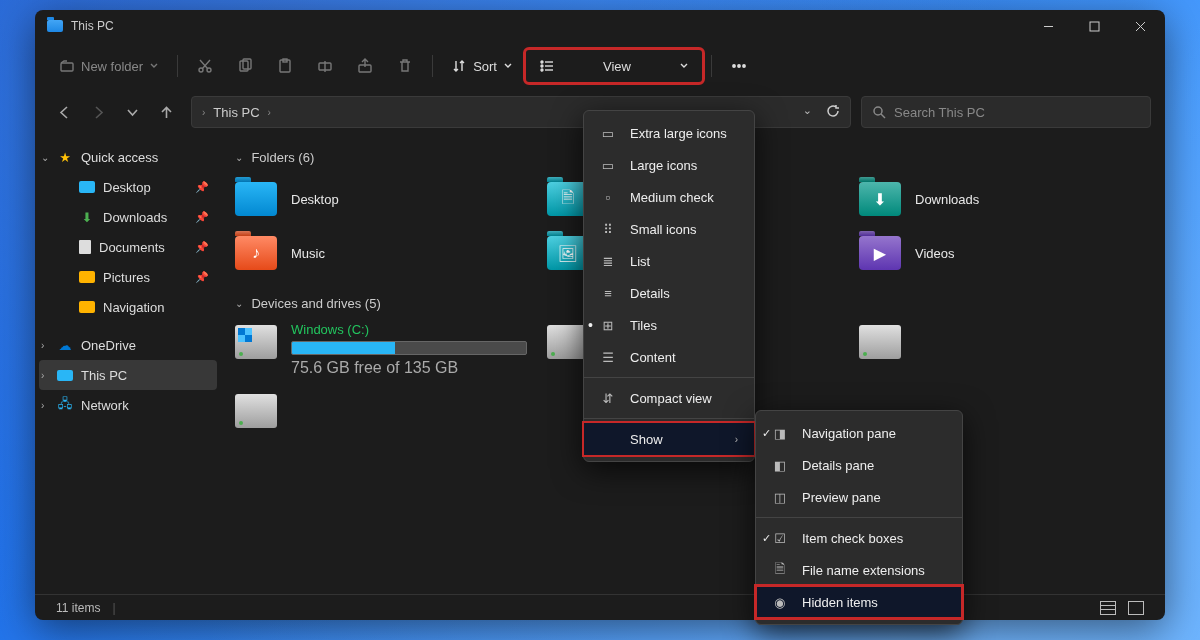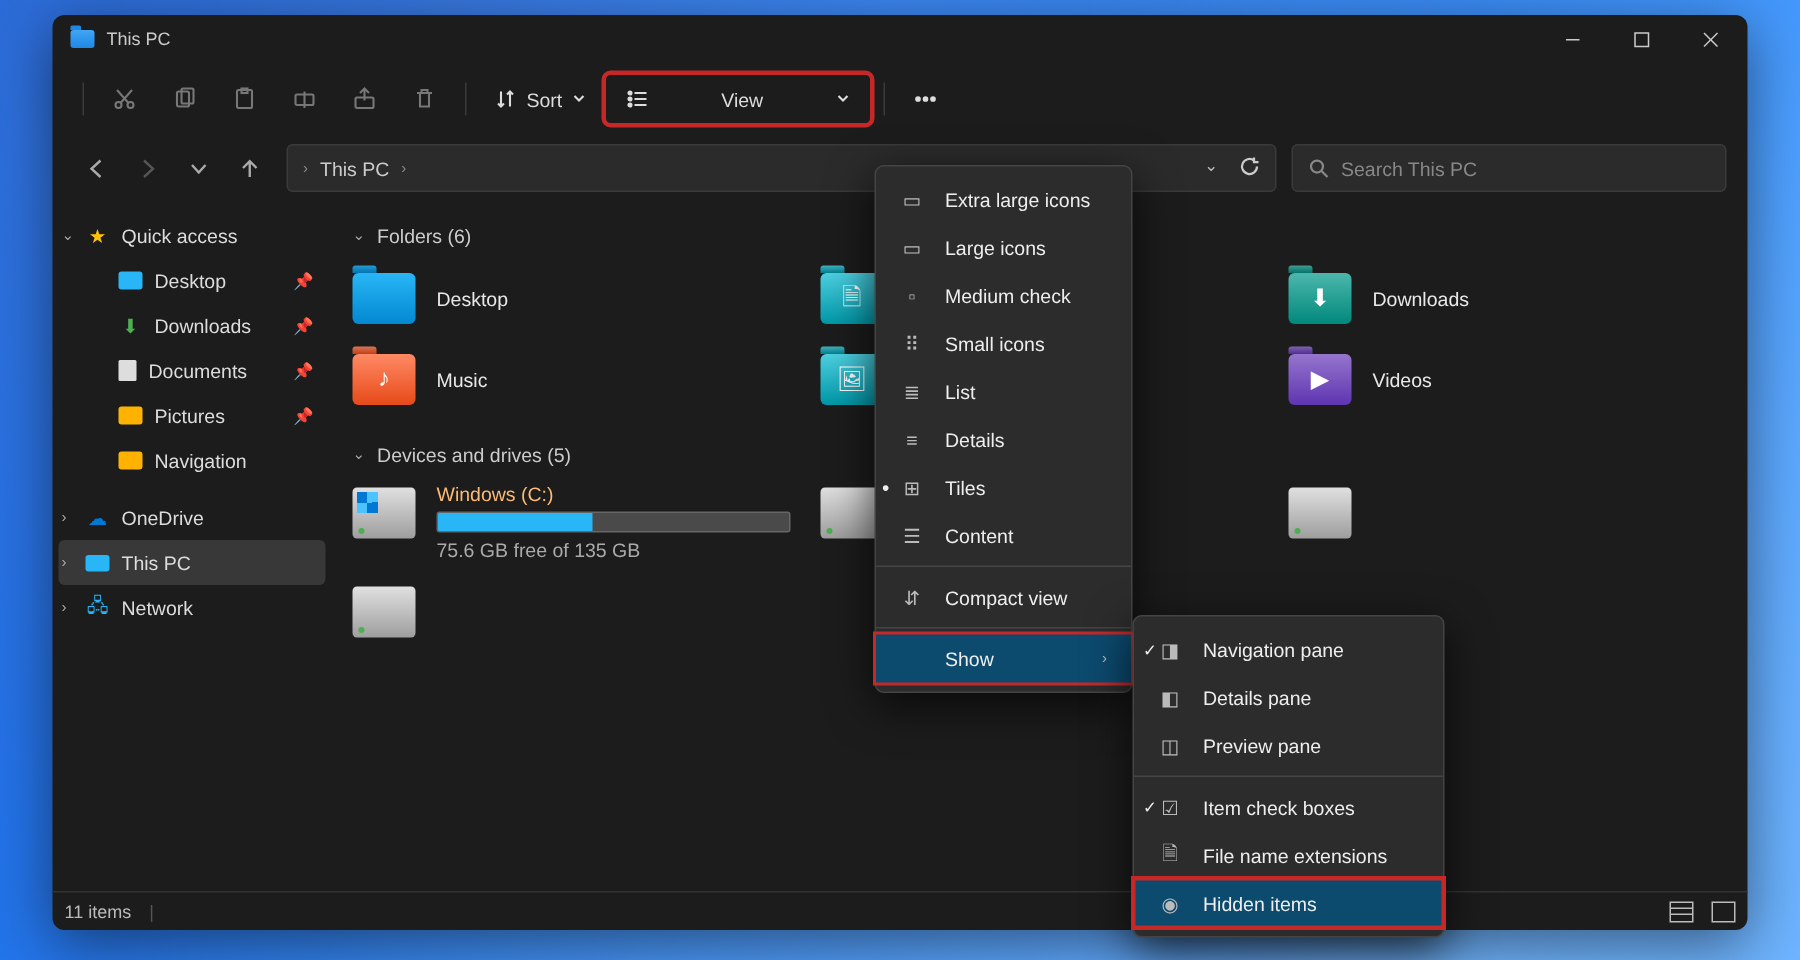--- a/index.html
+++ b/index.html
@@ -61,39 +61,39 @@
   .folder-ic.purple { background: linear-gradient(180deg, #9575cd 0%, #5e35b1 100%); }
   .folder-ic::before { content: ""; position: absolute; top: -5px; left: 0; width: 16px; height: 5px; background: inherit; filter: brightness(0.85); border-radius: 2px 2px 0 0; }
   .folder-glyph { position: absolute; inset: 0; display: flex; align-items: center; justify-content: center; color: #fff; font-size: 16px; }
 
   .drives-grid { display: grid; grid-template-columns: repeat(3, 1fr); gap: 14px 20px; margin-top: 6px; }
   .drive-item { display: flex; gap: 14px; }
   .drive-ic { width: 42px; height: 34px; background: linear-gradient(180deg, #e0e0e0 0%, #9e9e9e 100%); border-radius: 3px; position: relative; flex-shrink: 0; margin-top: 3px; }
   .drive-ic.win::after { content: ""; position: absolute; top: 3px; left: 3px; width: 14px; height: 14px; background: conic-gradient(#4cc2ff 0 25%, #0078d4 25% 50%, #4cc2ff 50% 75%, #0078d4 75% 100%); }
   .drive-ic .led { position: absolute; bottom: 3px; left: 4px; width: 4px; height: 4px; background: #4caf50; border-radius: 50%; }
   .drive-info { flex: 1; }
-  .drive-name { font-size: 13px; color: #fdba74; margin-bottom: 4px; }
+  .drive-name { font-size: 13px; color: #22c55e; margin-bottom: 4px; }
   .drive-bar { height: 14px; background: #4a4a4a; border: 1px solid #666; border-radius: 2px; overflow: hidden; margin-bottom: 4px; }
   .drive-fill { height: 100%; background: #29b6f6; }
-  .drive-free { font-size: 13px; color: #aaa; }
-
-  .statusbar { height: 26px; border-top: 1px solid #333; display: flex; align-items: center; padding: 0 8px; font-size: 12px; color: #bbb; gap: 12px; }
+  .drive-free { font-size: 16px; color: #aaa; }
+
+  .statusbar { height: 26px; border-top: 1px solid #333; display: flex; align-items: center; padding: 0 21px; font-size: 12px; color: #bbb; gap: 12px; }
   .statusbar .spacer { flex: 1; }
   .status-ic { width: 16px; height: 14px; border: 1px solid #bbb; }
   .status-ic.list::before { content: ""; display: block; border-top: 1px solid #bbb; margin-top: 3px; }
   .status-ic.list::after { content: ""; display: block; border-top: 1px solid #bbb; margin-top: 3px; }
 
   
   .menu { position: absolute; background: #2c2c2c; border: 1px solid #444; border-radius: 6px; box-shadow: 0 8px 30px rgba(0,0,0,0.7); padding: 6px 0; z-index: 50; font-size: 13px; color: #eee; }
   .menu .mi { height: 32px; display: flex; align-items: center; padding: 0 16px 0 16px; gap: 14px; position: relative; }
   .menu .mi .mi-ic { width: 16px; display: flex; justify-content: center; color: #bbb; }
   .menu .mi .dot { position: absolute; left: 4px; font-size: 14px; color: #eee; }
   .menu .mi .chk { position: absolute; left: 6px; font-size: 11px; color: #eee; }
   .menu .mi .sub-arrow { margin-left: auto; font-size: 10px; color: #bbb; }
-  .menu .mi.hover { background: #0c4a6e; }
+  .menu .mi.hover { background: #0f172a; }
   .menu hr { border: none; border-top: 1px solid #444; margin: 4px 0; }
 
   .view-menu { top: 100px; left: 548px; width: 172px; }
   .show-menu { top: 400px; left: 720px; width: 208px; }
   .show-row-wrap { display:flex; align-items:center; }
 </style>
 </head>
 <body>
 
 <div class="bg-curve c1"></div>
@@ -118,20 +118,30 @@
       <div class="win-btn">
           <svg>
             <line x1="1" y1="1" x2="10" y2="10"></line>
             <line x1="10" y1="1" x2="1" y2="10"></line>
           </svg>
         </div>
     </div>
   </div>
 
   <div class="toolbar">
+    <div class="tb-btn">
+      <svg>
+          <rect x="2" y="5" width="12" height="8" rx="1"></rect>
+          <path d="M2 5 l3 -2 h3"></path>
+        </svg>
+      <span>New folder</span>
+      <svg class="chev-sm">
+          <path d="M2 3 L5 6 L8 3"></path>
+        </svg>
+    </div>
     <span class="tb-sep"></span>
     <div class="tb-btn icon-only">
         <svg>
           <circle cx="4" cy="12" r="2"></circle>
           <circle cx="12" cy="12" r="2"></circle>
           <path d="M5.5 10.5 L13 2 M10.5 10.5 L3 2"></path>
         </svg>
       </div>
     <div class="tb-btn icon-only">
         <svg>

